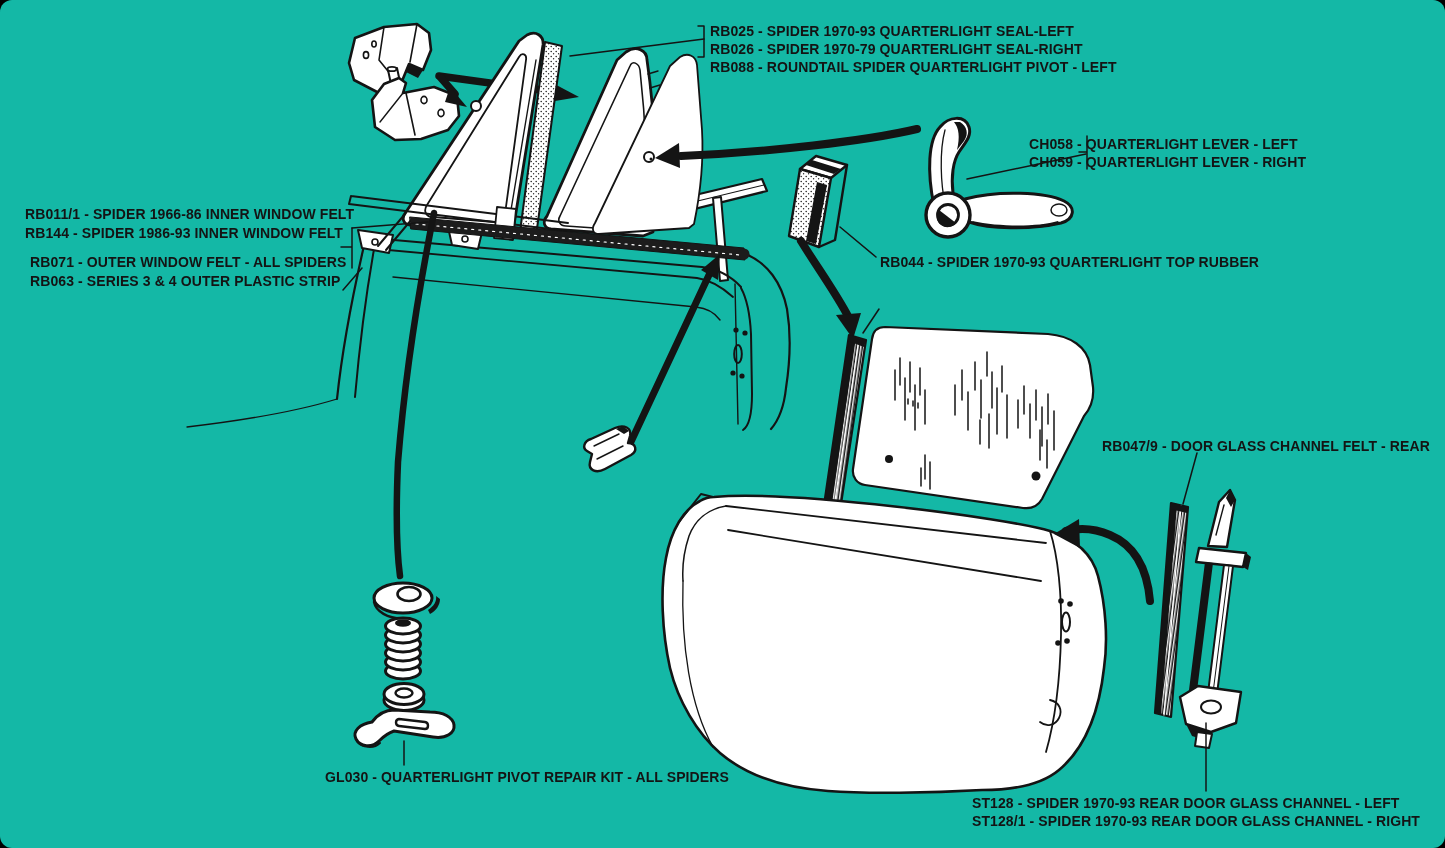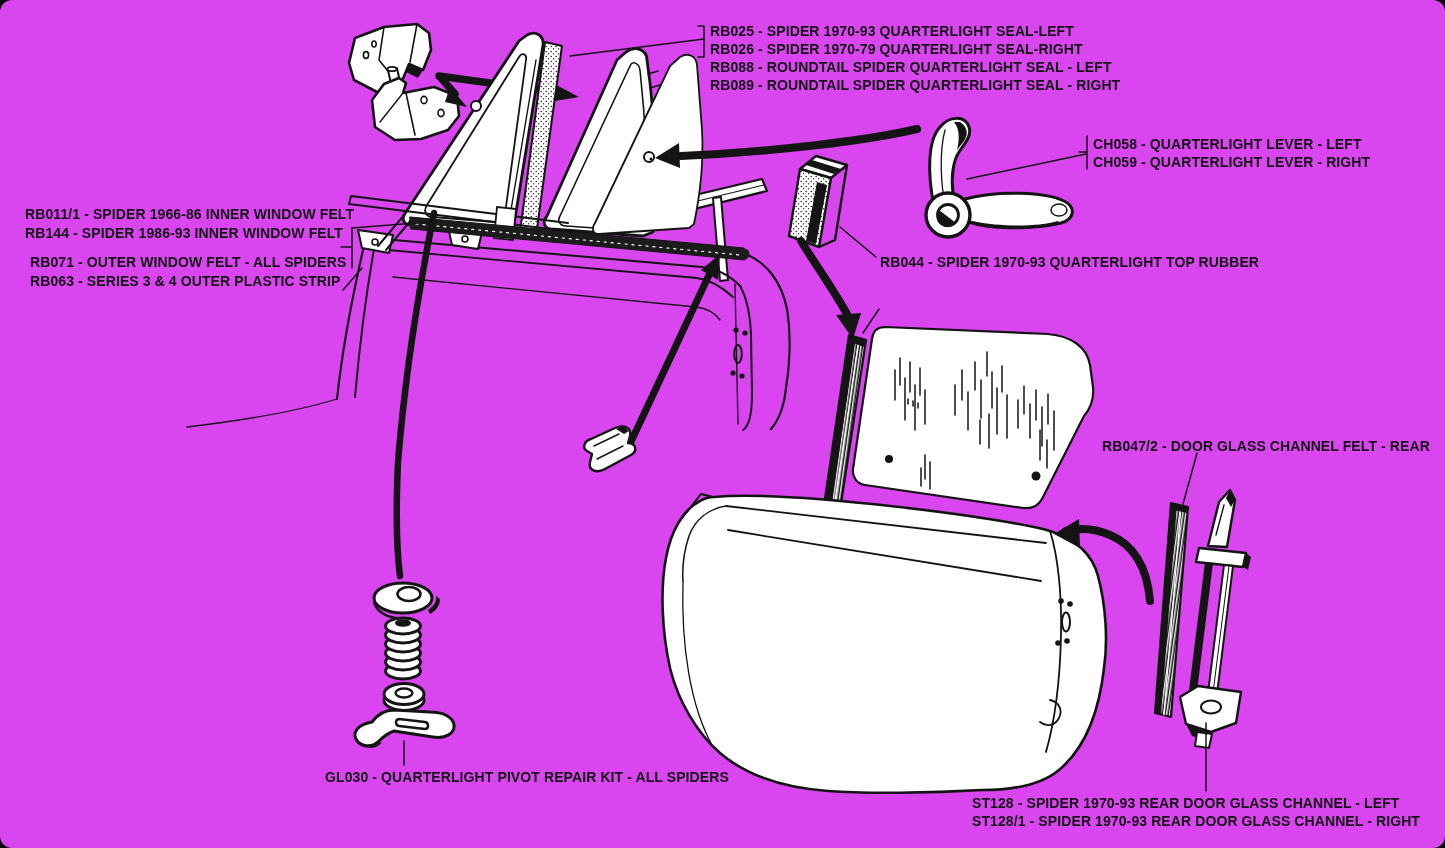--- a/index.html
+++ b/index.html
@@ -1,16 +1,16 @@
 <!DOCTYPE html>
 <html><head>
 <meta charset="utf-8">
 <style>
   html,body{margin:0;padding:0;background:#000;}
-  .stage{position:relative;width:1445px;height:848px;background:#d946ef;border-radius:12px;
+  .stage{position:relative;width:1445px;height:848px;background:#14b8a6;border-radius:12px;
          overflow:hidden;font-family:"Liberation Sans",sans-serif;}
   svg.art{position:absolute;left:0;top:0;}
   .art *{stroke-linecap:round;stroke-linejoin:round;}
   .lbl{position:absolute;font-weight:bold;font-size:14px;color:#141414;white-space:nowrap;
        line-height:18px;letter-spacing:0.1px;}
   .lh19{line-height:19px;}
   .ind1{padding-left:8px;}
 </style>
 </head>
 <body>
@@ -252,46 +252,45 @@
     <path d="M879,309 L863,333"></path>
     <path d="M1197,453 L1183,504"></path>
     <path d="M404,741 L404,765"></path>
     <path d="M1206,723 L1206,791"></path>
   </g>
 </svg>
 
 <div class="lbl" style="left:710px;top:22px">
   <div>RB025 - SPIDER 1970-93 QUARTERLIGHT SEAL-LEFT</div>
   <div>RB026 - SPIDER 1970-79 QUARTERLIGHT SEAL-RIGHT</div>
-  <div>RB088 - ROUNDTAIL SPIDER QUARTERLIGHT SEAL - LEFT</div>
-  <div>RB089 - ROUNDTAIL SPIDER QUARTERLIGHT SEAL - RIGHT</div>
-</div>
-
-<div class="lbl" style="left:1093px;top:135px">
+  <div>RB088 - ROUNDTAIL SPIDER QUARTERLIGHT PIVOT - LEFT</div>
+</div>
+
+<div class="lbl" style="left:1029px;top:135px">
   <div>CH058 - QUARTERLIGHT LEVER - LEFT</div>
   <div>CH059 - QUARTERLIGHT LEVER - RIGHT</div>
 </div>
 
 <div class="lbl lh19" style="left:25px;top:205px">
   <div>RB011/1 - SPIDER 1966-86 INNER WINDOW FELT</div>
   <div>RB144 - SPIDER 1986-93 INNER WINDOW FELT</div>
 </div>
 
 <div class="lbl lh19" style="left:30px;top:253px">
   <div>RB071 - OUTER WINDOW FELT - ALL SPIDERS</div>
   <div>RB063 - SERIES 3 &amp; 4 OUTER PLASTIC STRIP</div>
 </div>
 
 <div class="lbl" style="left:872px;top:253px">
   <div class="ind1">RB044 - SPIDER 1970-93 QUARTERLIGHT TOP RUBBER</div>
 </div>
 
 
 <div class="lbl" style="left:1102px;top:437px">
-  <div>RB047/2 - DOOR GLASS CHANNEL FELT - REAR</div>
+  <div>RB047/9 - DOOR GLASS CHANNEL FELT - REAR</div>
 </div>
 
 <div class="lbl" style="left:325px;top:768px">
   <div>GL030 - QUARTERLIGHT PIVOT REPAIR KIT - ALL SPIDERS</div>
 </div>
 
 <div class="lbl" style="left:972px;top:794px">
   <div>ST128 - SPIDER 1970-93 REAR DOOR GLASS CHANNEL - LEFT</div>
   <div>ST128/1 - SPIDER 1970-93 REAR DOOR GLASS CHANNEL - RIGHT</div>
 </div>

